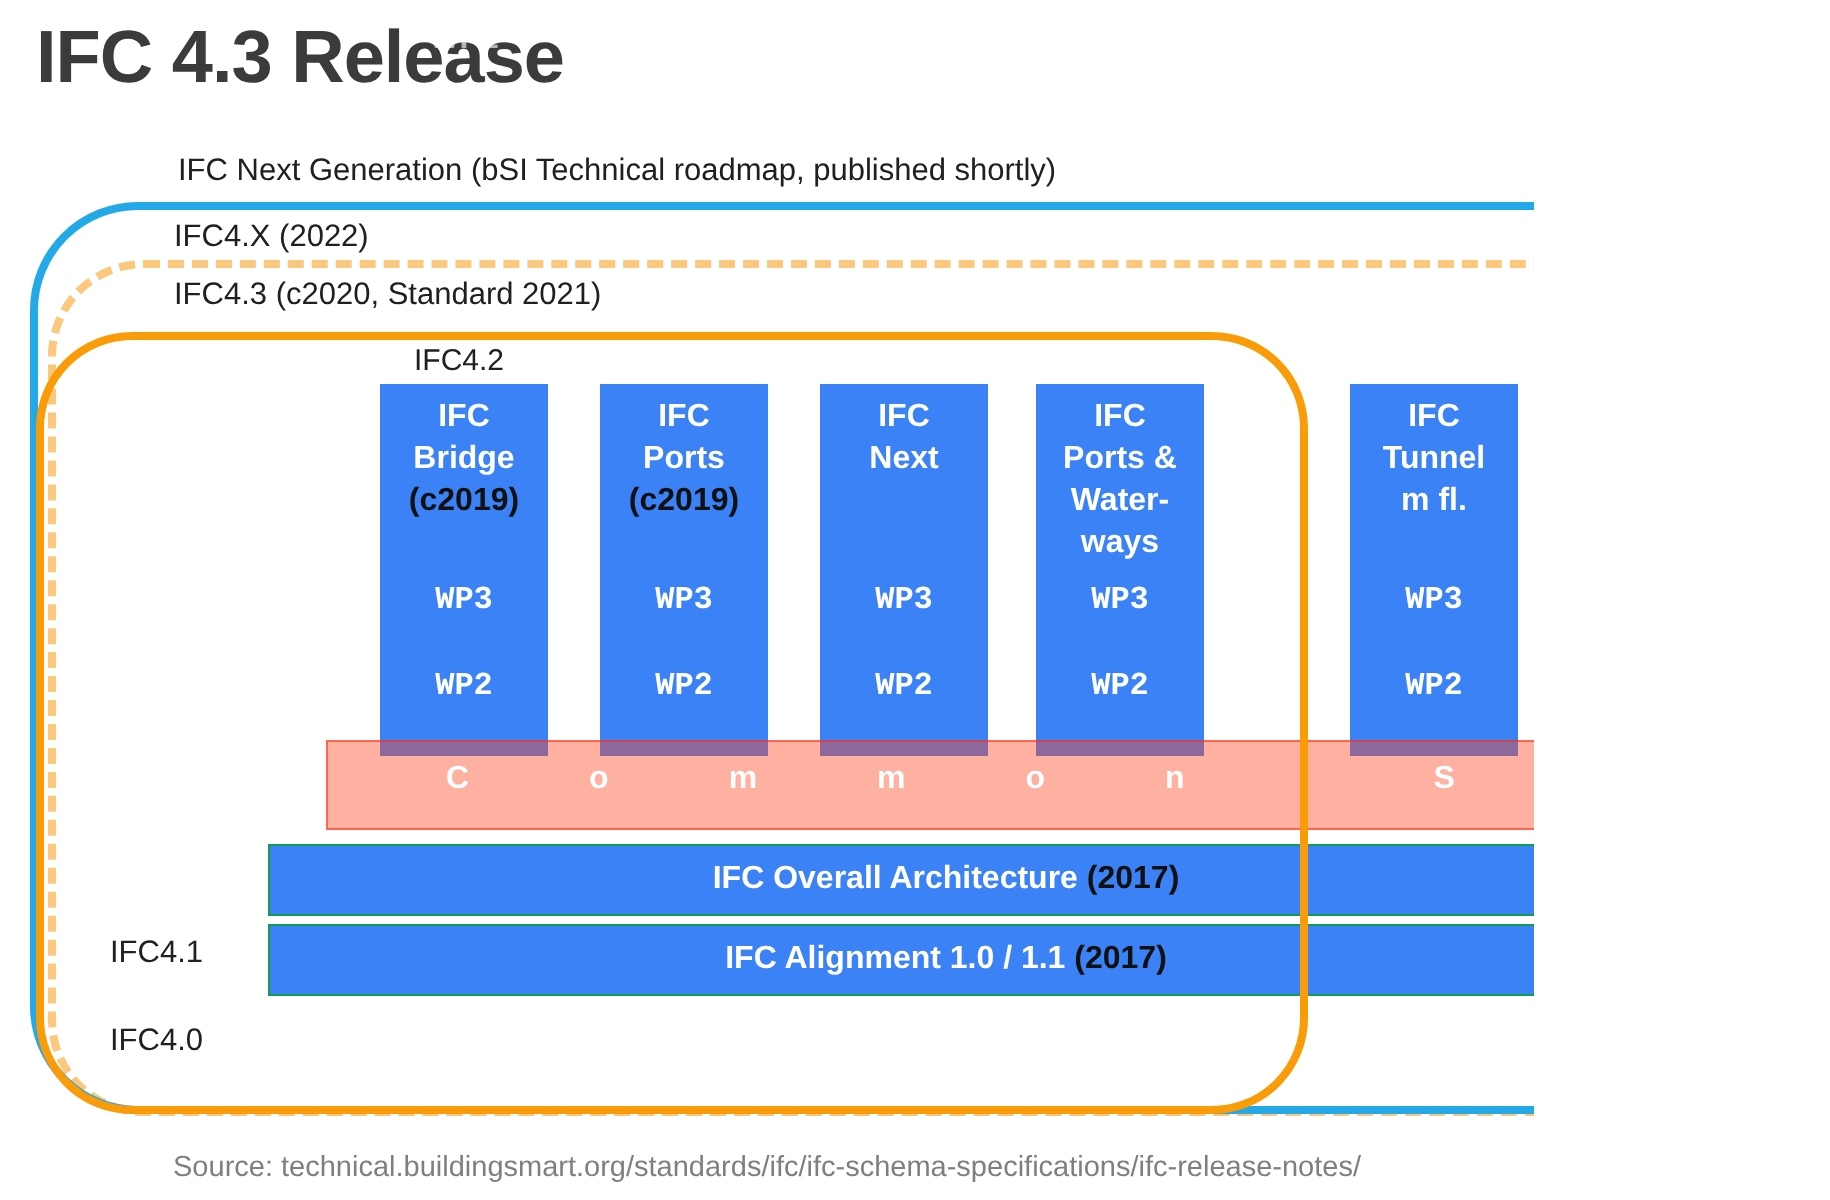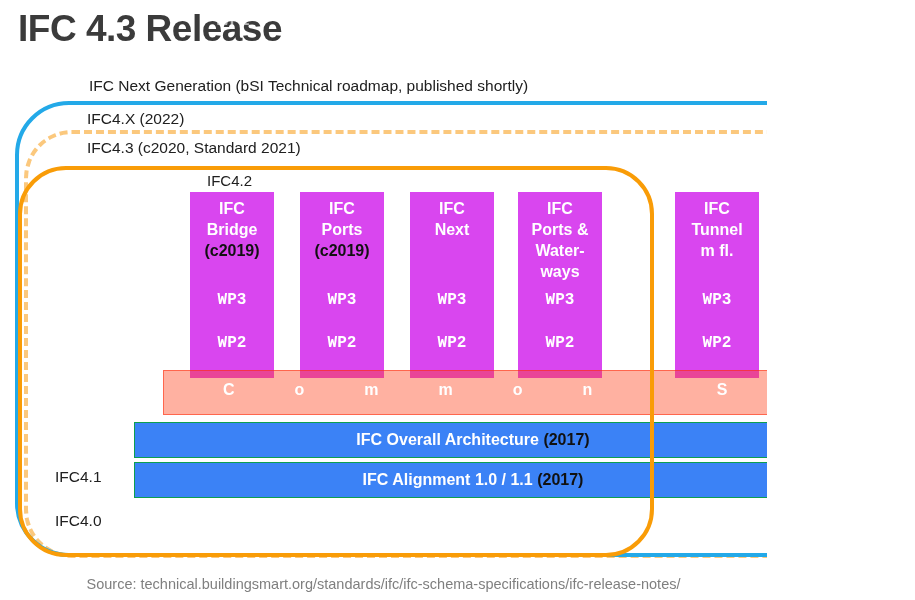--- a/index.html
+++ b/index.html
@@ -85,21 +85,21 @@
     color: #202020;
     white-space: nowrap;
     z-index: 12;
   }
   .lbl-41 { left: 55px; top: 468px; }
   .lbl-40 { left: 55px; top: 512px; }
 
   
   .col {
     position: absolute;
-    background: #d946ef;
+    background: #3b82f6;
     z-index: 5;
     display: flex;
     flex-direction: column;
     align-items: center;
     box-sizing: border-box;
     padding-top: 6px;
   }
   .col .cl {
     color: #ffffff;
     font-size: 16px;

